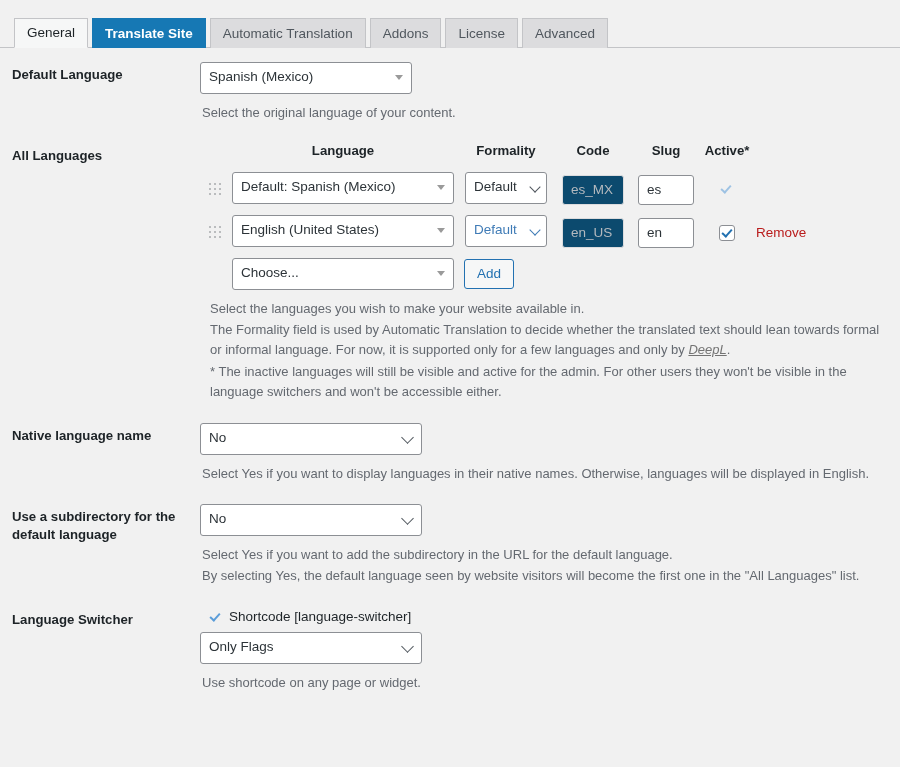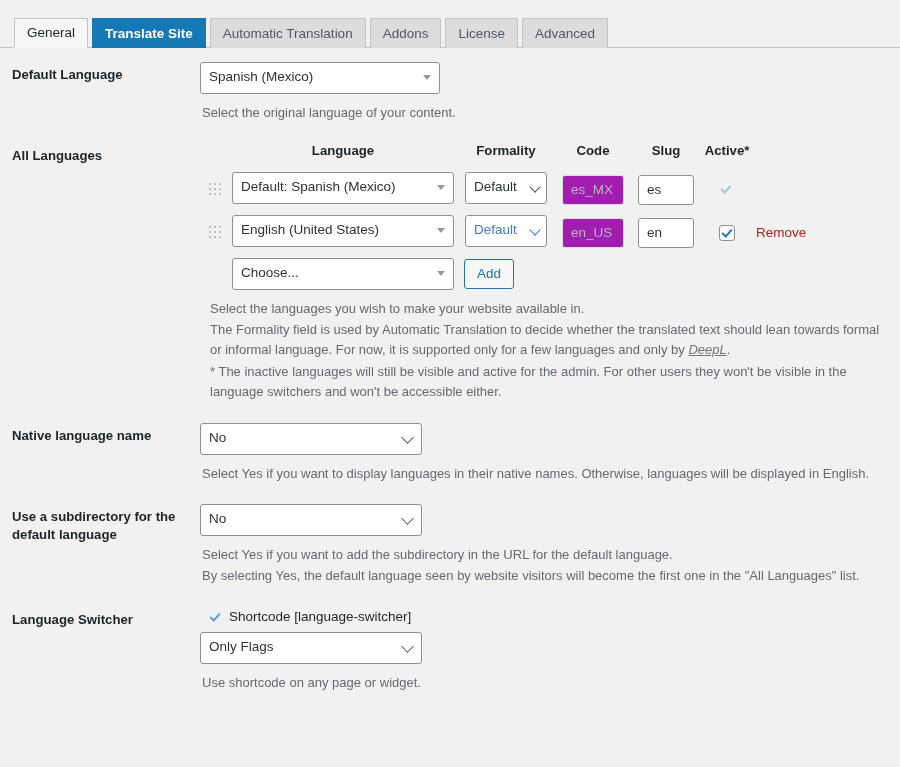--- a/index.html
+++ b/index.html
@@ -139,21 +139,21 @@
     position: absolute;
     right: 10px;
     top: 10px;
     width: 8px; height: 8px;
     border-right: 1.6px solid #50575e;
     border-bottom: 1.6px solid #50575e;
     transform: rotate(45deg);
     pointer-events: none;
   }
 
-  .w-default-lang { width: 240px; }
+  .w-default-lang { width: 212px; }
   .w-lang { width: 222px; }
   .w-formality { width: 82px; }
   .w-yesno { width: 222px; }
 
   .sel-formality .sel-box { padding-right: 24px; font-size: 13.5px; }
   .sel-formality.blue .sel-box { color: #3f7bb6; }
   .sel-formality .caret-chev {
     right: 8px; top: 11px;
     width: 7px; height: 7px;
     border-right-width: 1.5px;
@@ -166,21 +166,21 @@
   .txt {
     height: 30px;
     border: 1px solid #8c8f94;
     border-radius: 3px;
     background: #fff;
     padding: 0 8px;
     font-size: 13.5px;
     color: #2c3338;
   }
   .txt.disabled {
-    background: #a21caf;
+    background: #0c4a6e;
     border-color: #dcdcde;
     color: #b4b9be;
   }
   .w-code { width: 62px; }
   .w-slug { width: 56px; }
 
   
   .lang-rows { margin-left: 0; }
   .lang-row {
     display: flex;

